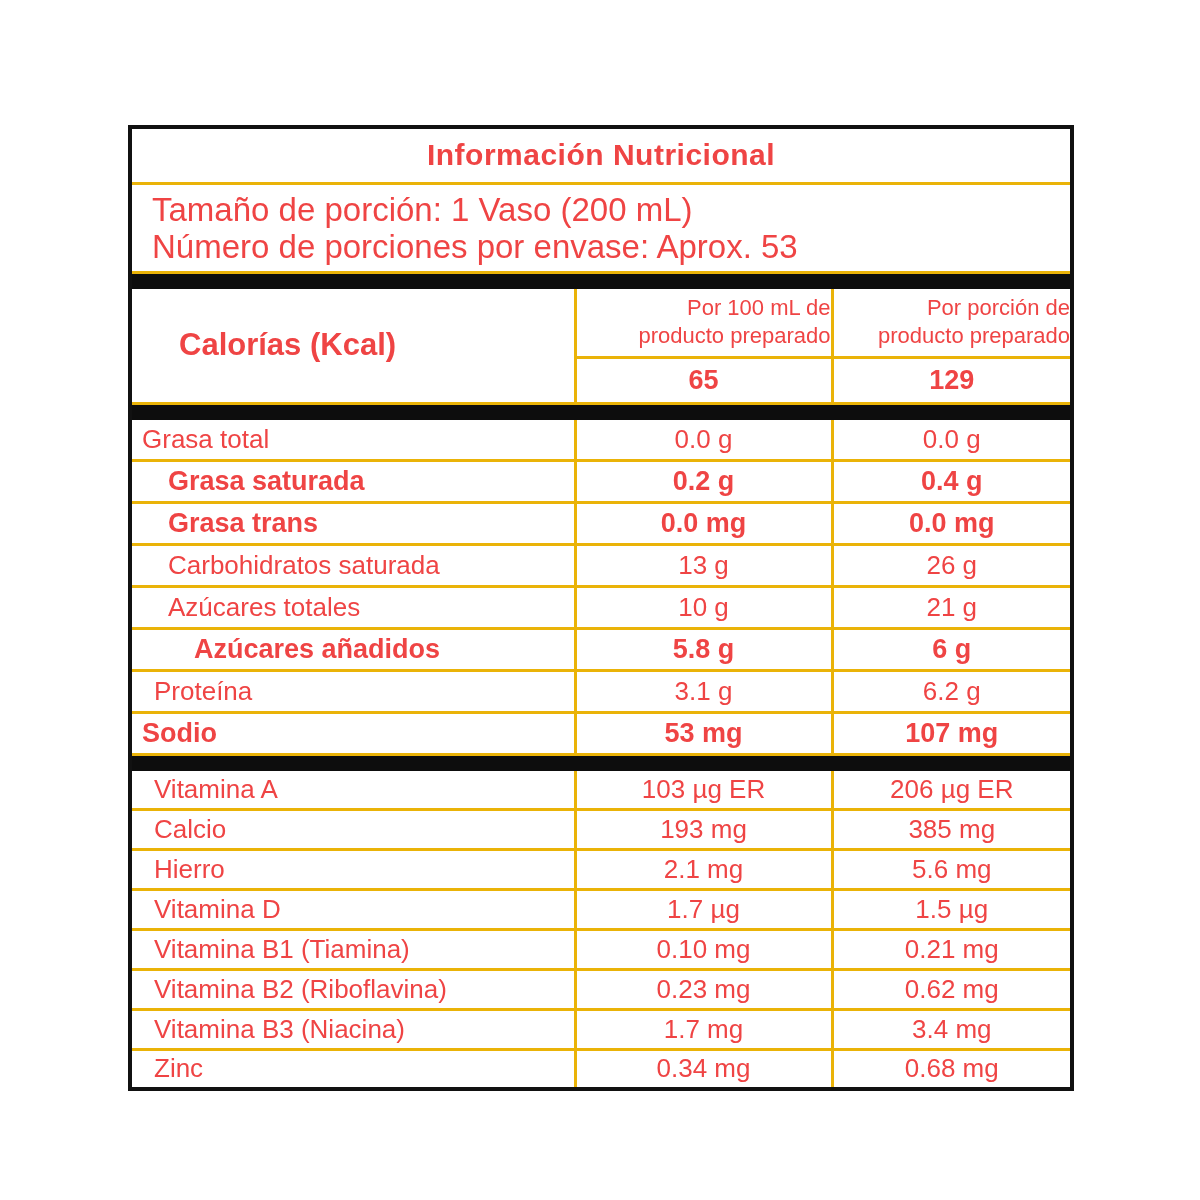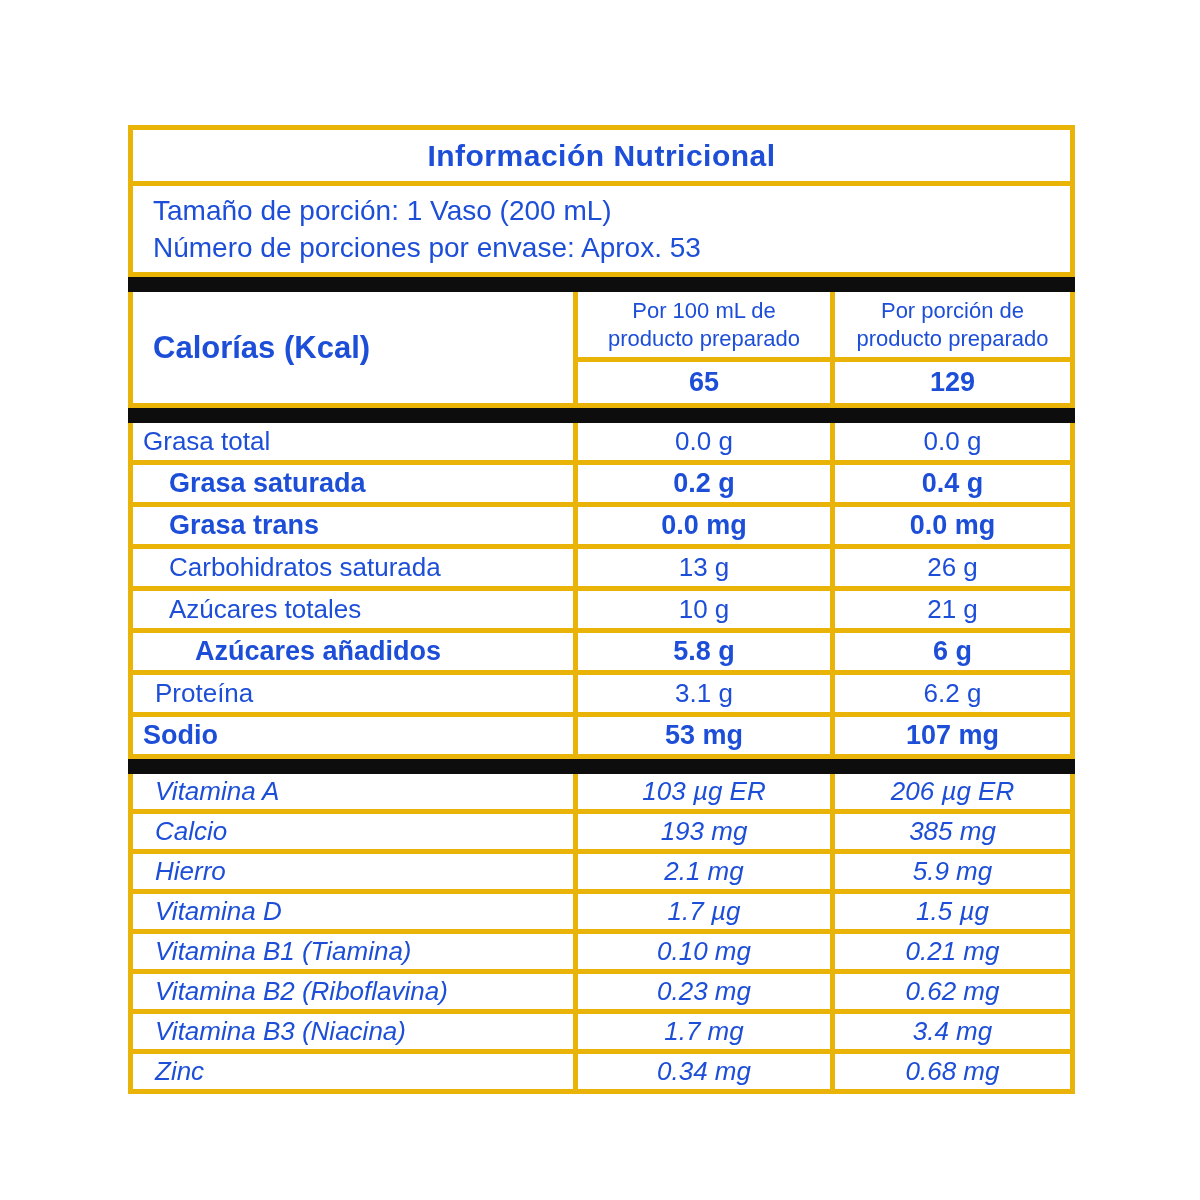--- a/index.html
+++ b/index.html
@@ -16,43 +16,43 @@
   }
   .nutrition-table {
     position: absolute;
     left: 128px; top: 125px;
     width: 942px;
     border-collapse: collapse;
     table-layout: fixed;
     border: 4px solid #111;
   }
   .nutrition-table td {
-    border: 5px solid #eab308;
-    color: #1d4ed8;
+    border: 3px solid #eab308;
+    color: #ef4444;
     background: #ffffff;
     overflow: hidden;
   }
   
   .title-row td { height: 56px; text-align: center; vertical-align: middle; }
   .title-text { font-size: 30px; font-weight: bold; letter-spacing: 0.5px; }
   
   .serving-row td { height: 82px; padding: 6px 10px 6px 20px; vertical-align: middle; }
-  .serving-line { font-size: 28px; line-height: 37px; white-space: nowrap; }
+  .serving-line { font-size: 33px; line-height: 37px; white-space: nowrap; }
   
   .bar-row td { height: 15px; background: #0d0d0d; border-color: #0d0d0d; padding: 0; }
   
   .cal-label-cell { vertical-align: middle; padding-left: 20px; }
-  .cal-label { font-size: 31px; font-weight: bold; }
+  .cal-label { font-size: 31px; font-weight: bold; margin-left: 27px; }
   .col-head-cell { height: 70px; text-align: center; vertical-align: middle; padding: 2px 0; }
-  .col-head-line { display: block; font-size: 22px; line-height: 28px; white-space: nowrap; }
+  .col-head-line { display: block; font-size: 22px; line-height: 28px; white-space: nowrap; text-align: right; }
   .cal-val-row td { height: 46px; text-align: center; vertical-align: middle; }
   .cal-val { font-size: 27px; font-weight: bold; }
   
   .nutri-row td { height: 42px; vertical-align: middle; }
-  .micro-row td { height: 40px; vertical-align: middle; font-style: italic; }
+  .micro-row td { height: 40px; vertical-align: middle; }
   .lbl { font-size: 26px; white-space: nowrap; }
   .val-cell { text-align: center; }
   .val { font-size: 26px; white-space: nowrap; }
   .bold .lbl, .bold .val { font-weight: bold; font-size: 27px; }
   .ind0  { padding-left: 10px; }
   .ind05 { padding-left: 22px; }
   .ind1  { padding-left: 36px; }
   .ind2  { padding-left: 62px; }
 </style>
 </head>
@@ -157,21 +157,21 @@
       <td class="val-cell"><span class="val">206 µg ER</span></td>
     </tr>
     <tr class="micro-row">
       <td class="ind05"><span class="lbl">Calcio</span></td>
       <td class="val-cell"><span class="val">193 mg</span></td>
       <td class="val-cell"><span class="val">385 mg</span></td>
     </tr>
     <tr class="micro-row">
       <td class="ind05"><span class="lbl">Hierro</span></td>
       <td class="val-cell"><span class="val">2.1 mg</span></td>
-      <td class="val-cell"><span class="val">5.9 mg</span></td>
+      <td class="val-cell"><span class="val">5.6 mg</span></td>
     </tr>
     <tr class="micro-row">
       <td class="ind05"><span class="lbl">Vitamina D</span></td>
       <td class="val-cell"><span class="val">1.7 µg</span></td>
       <td class="val-cell"><span class="val">1.5 µg</span></td>
     </tr>
     <tr class="micro-row">
       <td class="ind05"><span class="lbl">Vitamina B1 (Tiamina)</span></td>
       <td class="val-cell"><span class="val">0.10 mg</span></td>
       <td class="val-cell"><span class="val">0.21 mg</span></td>

